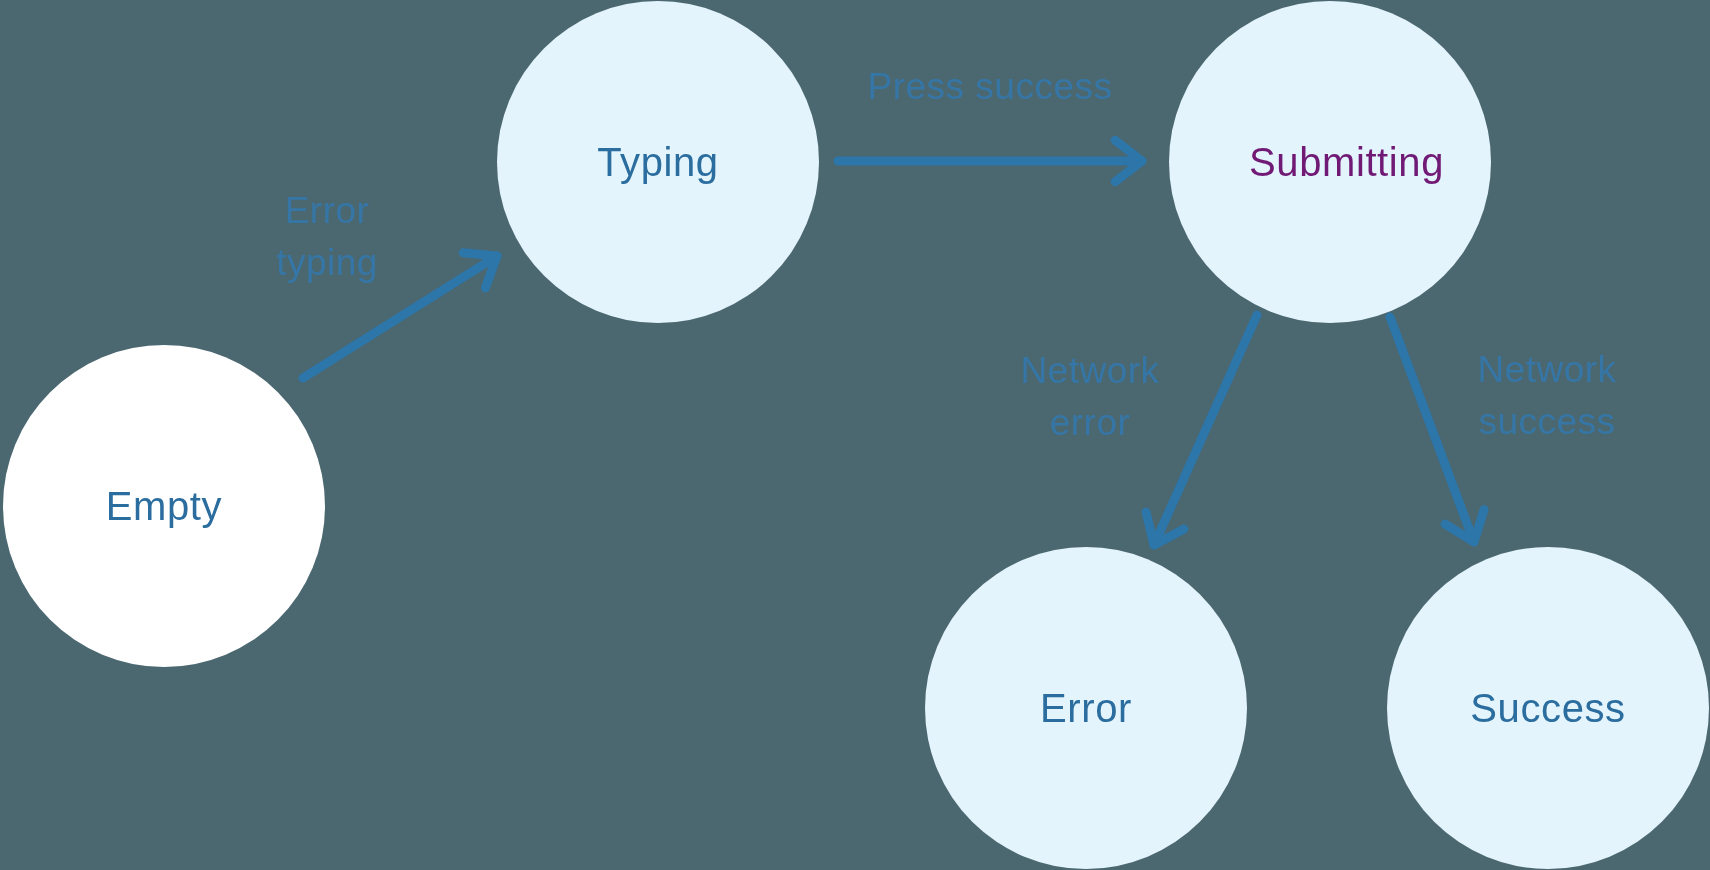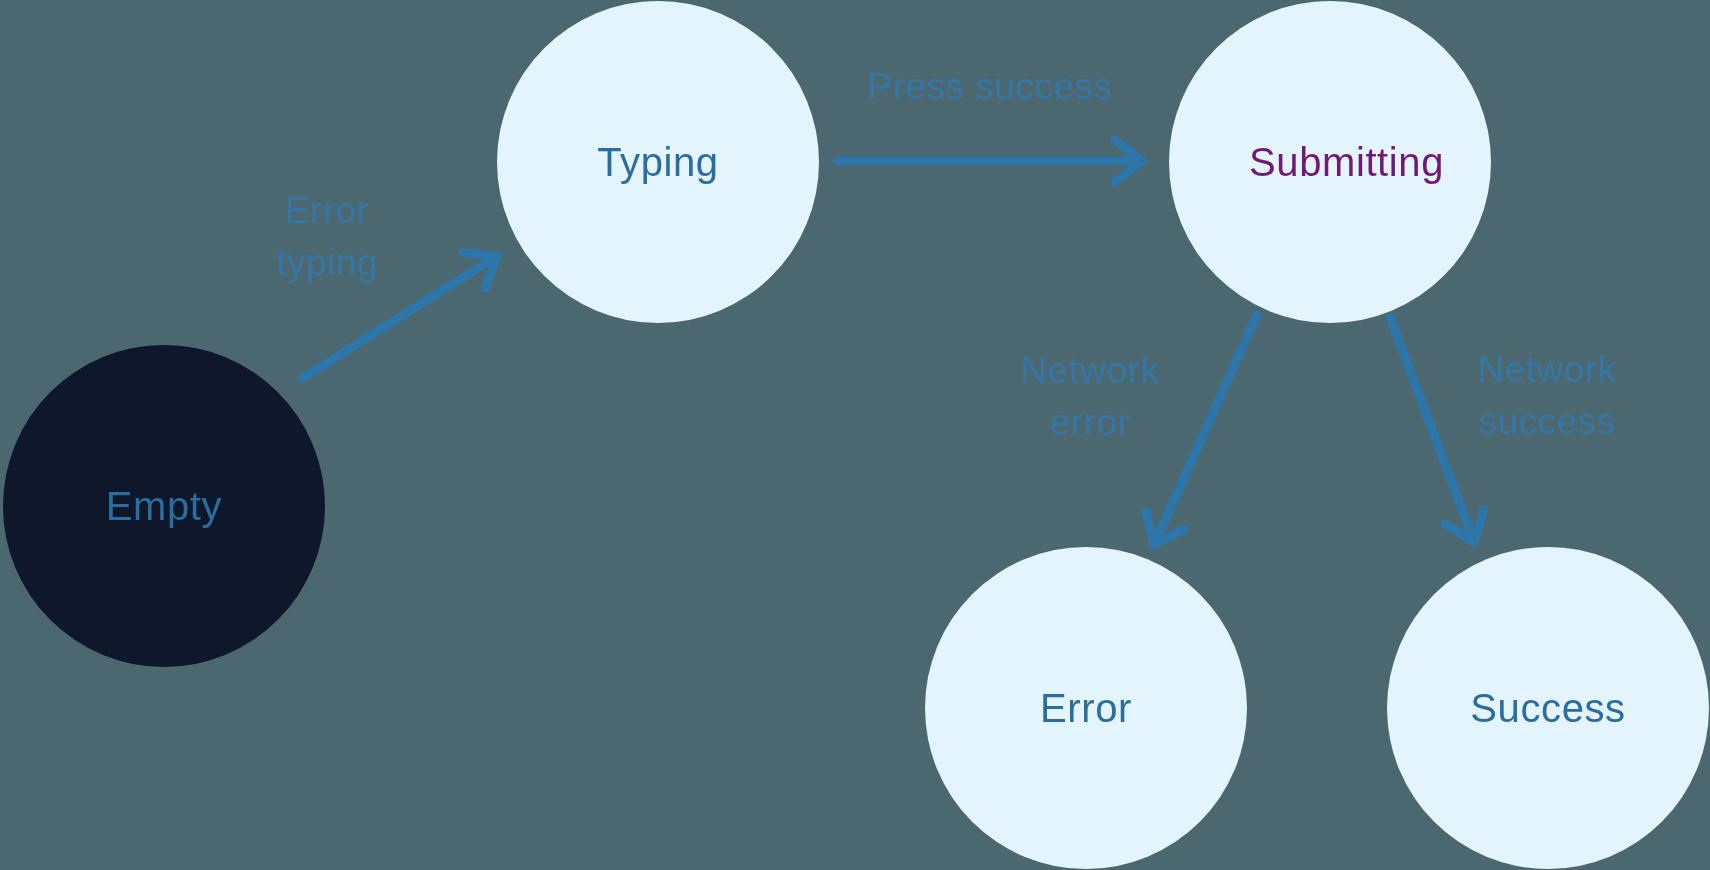--- a/index.html
+++ b/index.html
@@ -63,21 +63,21 @@
       <g>
         <line x1="1257" y1="315" x2="1154" y2="545" stroke="#2d76aa" stroke-width="9" stroke-linecap="round"></line>
         <polyline points="1146.0,512.0 1154,545 1184.0,529.0" fill="none" stroke="#2d76aa" stroke-width="9" stroke-linecap="round" stroke-linejoin="round"></polyline>
       </g>
       <g>
         <line x1="1390" y1="317" x2="1474" y2="542" stroke="#2d76aa" stroke-width="9" stroke-linecap="round"></line>
         <polyline points="1445.1,524.1 1474,542 1484.1,509.5" fill="none" stroke="#2d76aa" stroke-width="9" stroke-linecap="round" stroke-linejoin="round"></polyline>
       </g>
     </svg>
   <div id="nodes-layer">
-      <div class="state-node" style="left: 3px; top: 345px; width: 322px; height: 322px; background: #0f172a;">
+      <div class="state-node" style="left: 3px; top: 345px; width: 322px; height: 322px; background: #ffffff;">
         <span class="node-label" style="color: rgb(42, 109, 158);">Empty</span>
       </div>
       <div class="state-node" style="left: 497px; top: 1px; width: 322px; height: 322px; background: rgb(228, 244, 253);">
         <span class="node-label" style="color: rgb(42, 109, 158);">Typing</span>
       </div>
       <div class="state-node" style="left: 1169px; top: 1px; width: 322px; height: 322px; background: rgb(228, 244, 253);">
         <span class="node-label" style="color: #701a75; margin-left: 33px;">Submitting</span>
       </div>
       <div class="state-node" style="left: 925px; top: 547px; width: 322px; height: 322px; background: rgb(228, 244, 253);">
         <span class="node-label" style="color: rgb(42, 109, 158);">Error</span>

